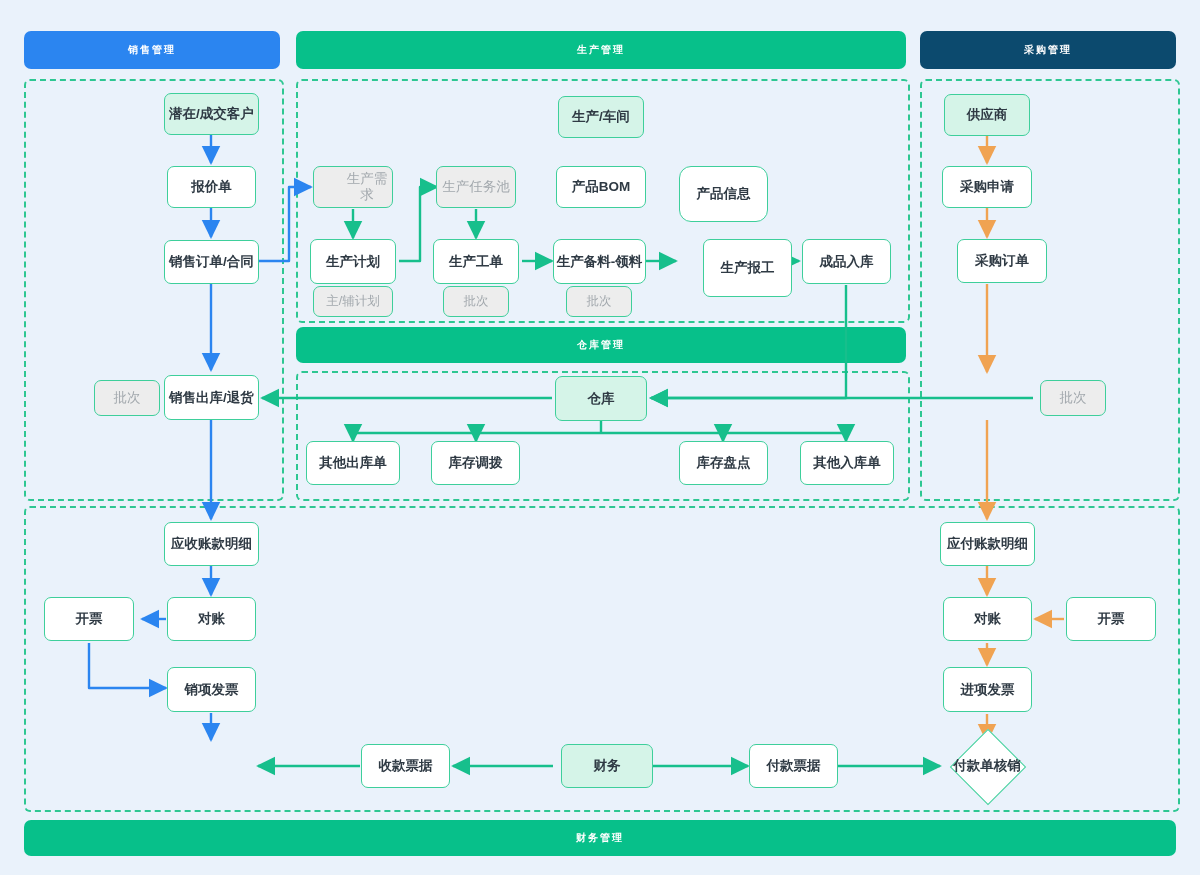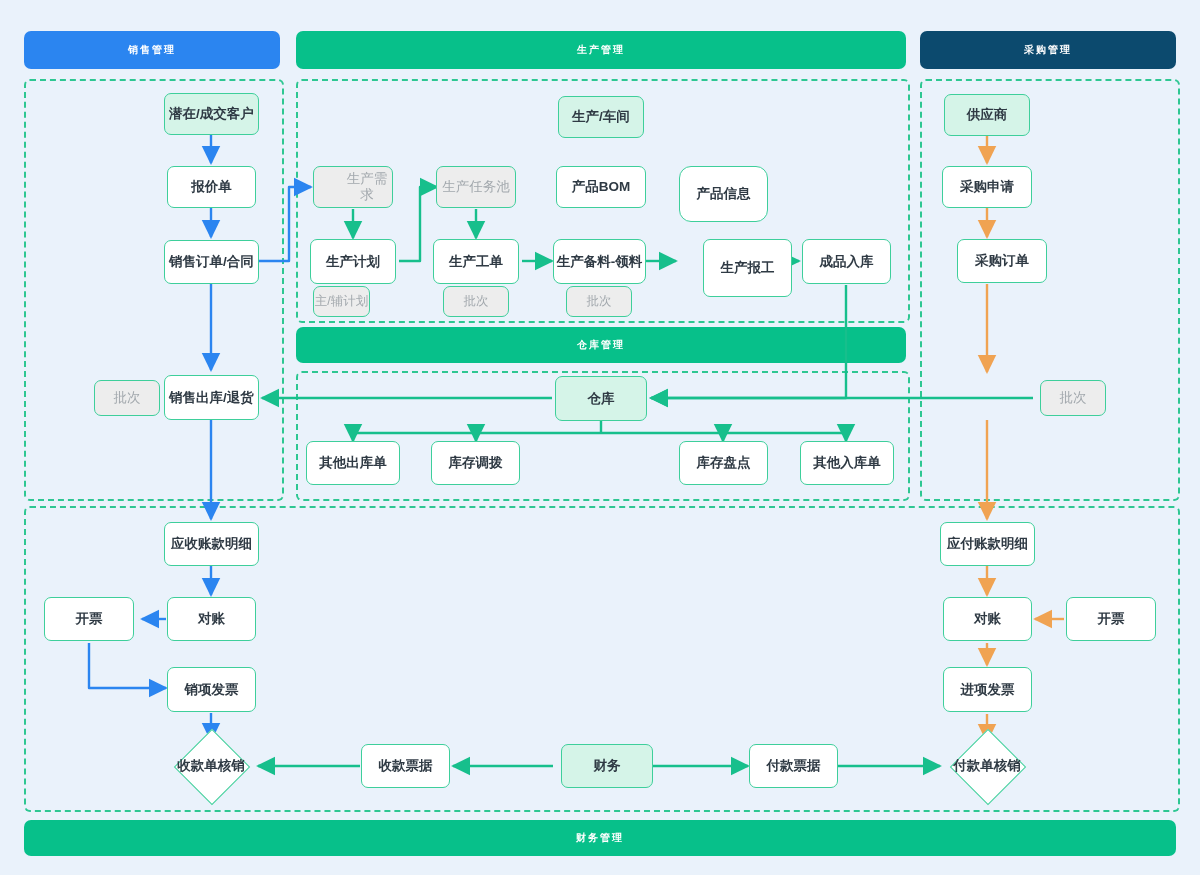--- a/index.html
+++ b/index.html
@@ -173,21 +173,21 @@
   <div class="node ghost" style="left:313px;top:166px;width:80px;height:42px;padding-left:28px;">生产需求</div>
 
   <div class="node ghost" style="left:436px;top:166px;width:80px;height:42px;">生产任务池</div>
 
   <div class="node" style="left:556px;top:166px;width:90px;height:42px;">产品BOM</div>
 
   <div class="node" style="left:679px;top:166px;width:89px;height:56px;border-radius:12px;">产品信息</div>
 
   <div class="node" style="left:310px;top:239px;width:86px;height:45px;">生产计划</div>
 
-  <div class="node ghost small" style="left:313px;top:286px;width:57px;height:31px;">主/辅计划</div>
+  <div class="node ghost small" style="left:313px;top:286px;width:80px;height:31px;">主/辅计划</div>
 
   <div class="node" style="left:433px;top:239px;width:86px;height:45px;">生产工单</div>
 
   <div class="node ghost small" style="left:443px;top:286px;width:66px;height:31px;">批次</div>
 
   <div class="node" style="left:553px;top:239px;width:93px;height:45px;border-radius:8px;">生产备料-领料</div>
 
   <div class="node ghost small" style="left:566px;top:286px;width:66px;height:31px;">批次</div>
 
   <div class="node" style="left:703px;top:239px;width:89px;height:58px;">生产报工</div>
@@ -214,24 +214,20 @@
   <div class="node ghost" style="left:1040px;top:380px;width:66px;height:36px;">批次</div>
 
   <div class="node" style="left:164px;top:522px;width:95px;height:44px;">应收账款明细</div>
 
   <div class="node" style="left:167px;top:597px;width:89px;height:44px;">对账</div>
 
   <div class="node" style="left:44px;top:597px;width:90px;height:44px;">开票</div>
 
   <div class="node" style="left:167px;top:667px;width:89px;height:45px;border-radius:7px;">销项发票</div>
 
-  <div class="diamond" style="left:157px;top:740px;width:108px;height:52px;">
-    <div class="dshape"></div>
-    <div class="dlabel">收款单核销</div>
-  </div>
 
   <div class="node" style="left:361px;top:744px;width:89px;height:44px;">收款票据</div>
 
   <div class="node src" style="left:537px;top:744px;width:92px;height:44px;margin-left:24px;">财务</div>
 
   <div class="node" style="left:749px;top:744px;width:89px;height:44px;">付款票据</div>
 
   <div class="diamond" style="left:933px;top:740px;width:108px;height:52px;">
     <div class="dshape"></div>
     <div class="dlabel">付款单核销</div>

